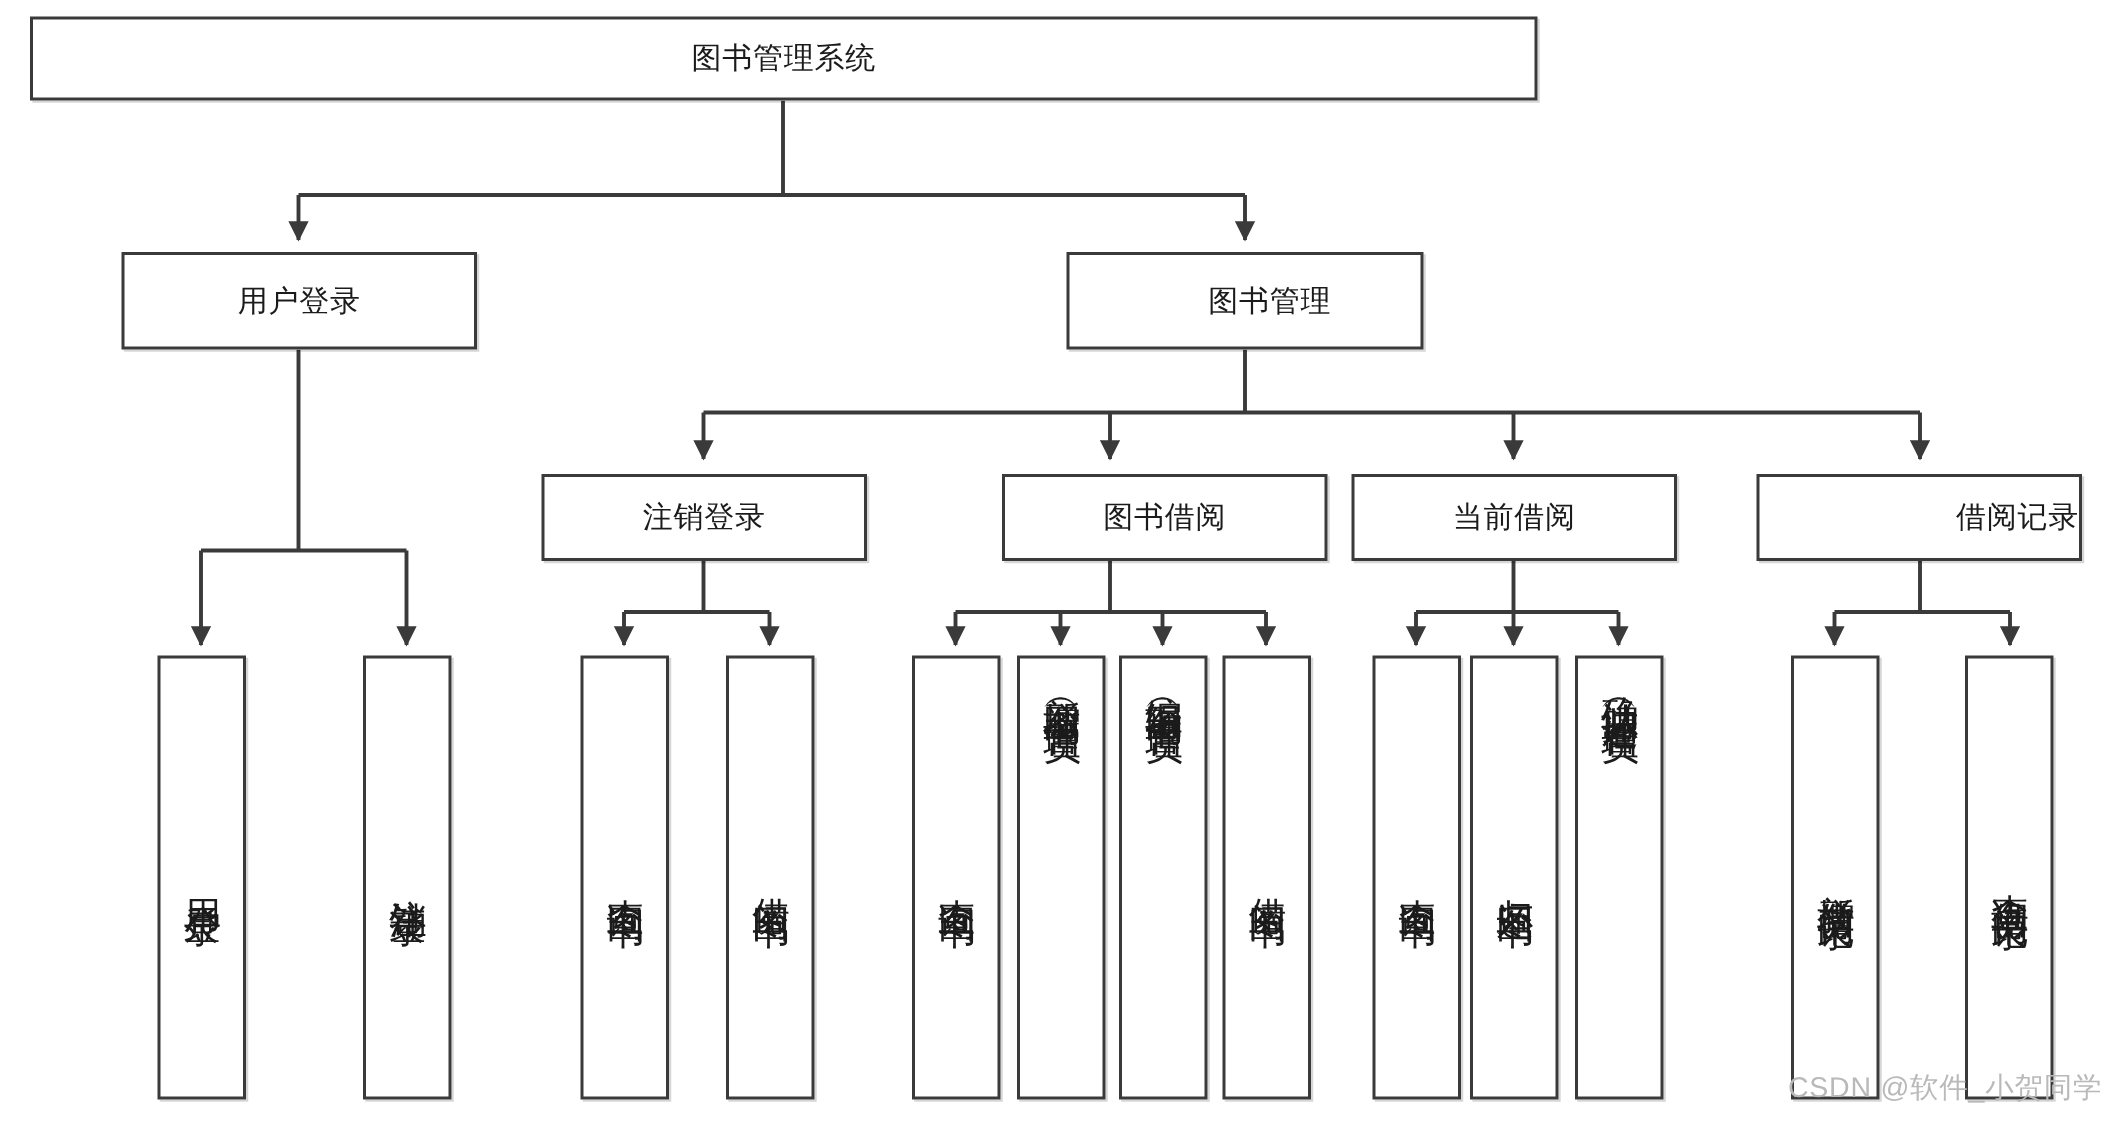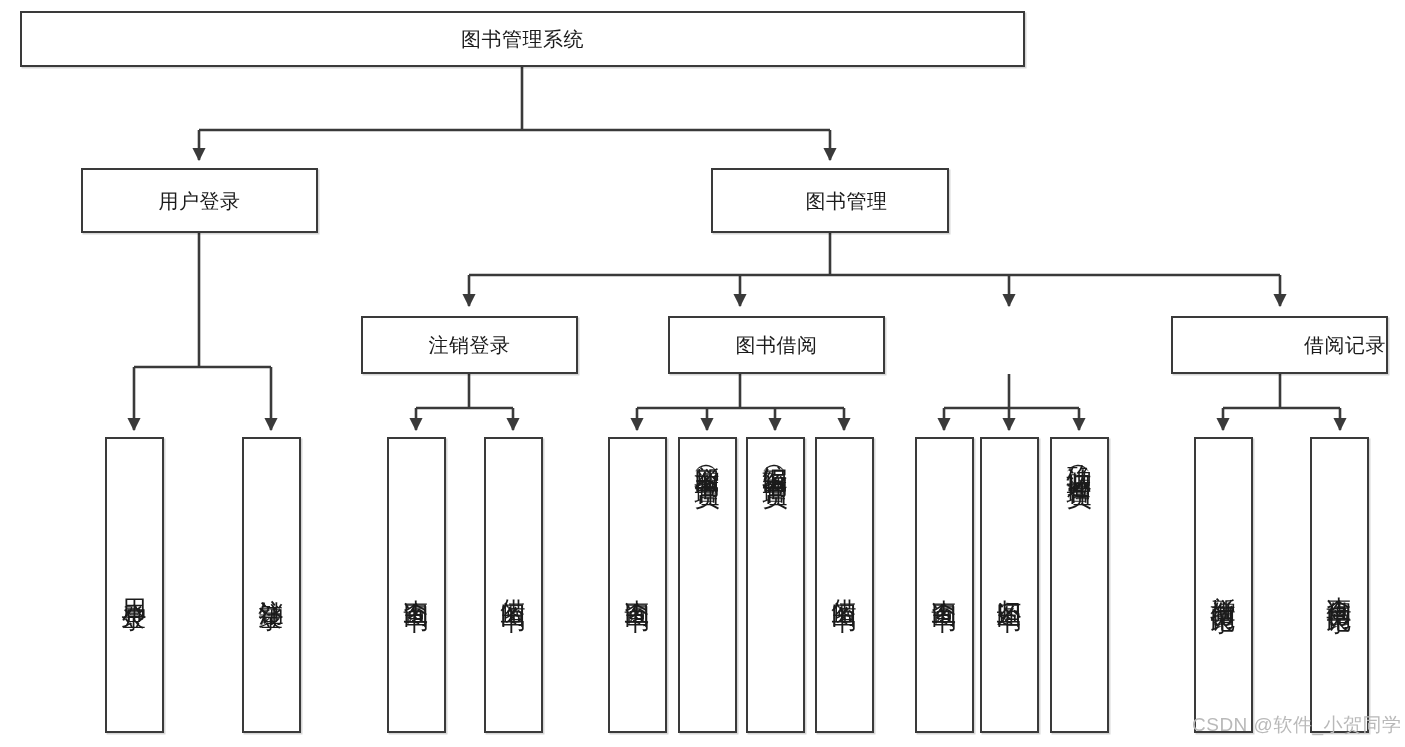--- a/index.html
+++ b/index.html
@@ -134,20 +134,23 @@
   <div class="node horiz" style="left:711px; top:168px; width:238px; height:65px;padding-left:33px;">
     <span class="label">图书管理</span>
   </div>
 
   <div class="node horiz" style="left:361px; top:316px; width:217px; height:58px;">
     <span class="label">注销登录</span>
   </div>
   <div class="node horiz" style="left:632px; top:316px; width:217px; height:58px;margin-left:36px;">
     <span class="label">图书借阅</span>
   </div>
+  <div class="node horiz" style="left:901px; top:316px; width:217px; height:58px;">
+    <span class="label">当前借阅</span>
+  </div>
   <div class="node horiz" style="left:1171px; top:316px; width:217px; height:58px;justify-content:flex-end;">
     <span class="label">借阅记录</span>
   </div>
 
   <div class="node vert center-text" style="left:105px; top:437px; width:59px; height:296px;">
     <span class="label">用户登录</span>
   </div>
   <div class="node vert center-text" style="left:242px; top:437px; width:59px; height:296px;">
     <span class="label">注销登录</span>
   </div>

